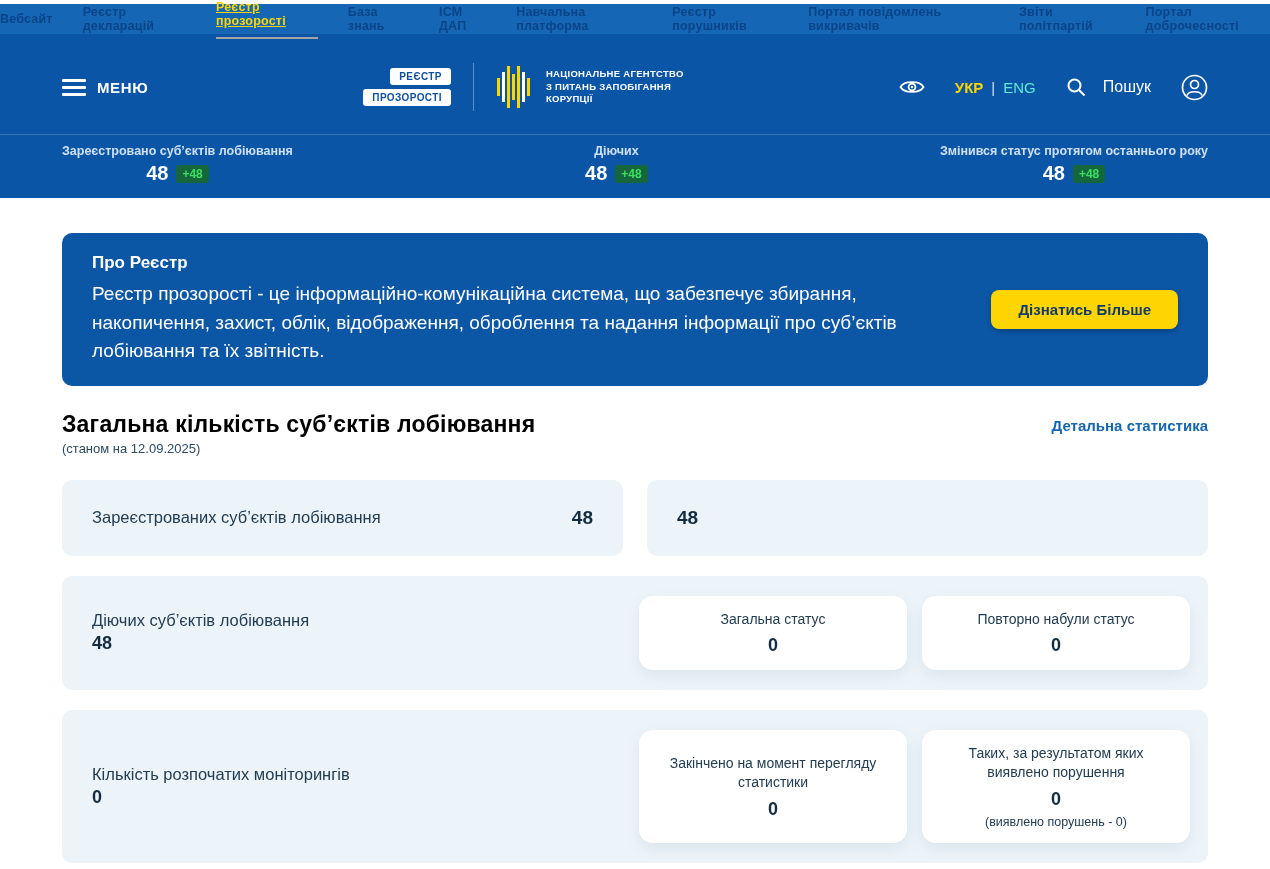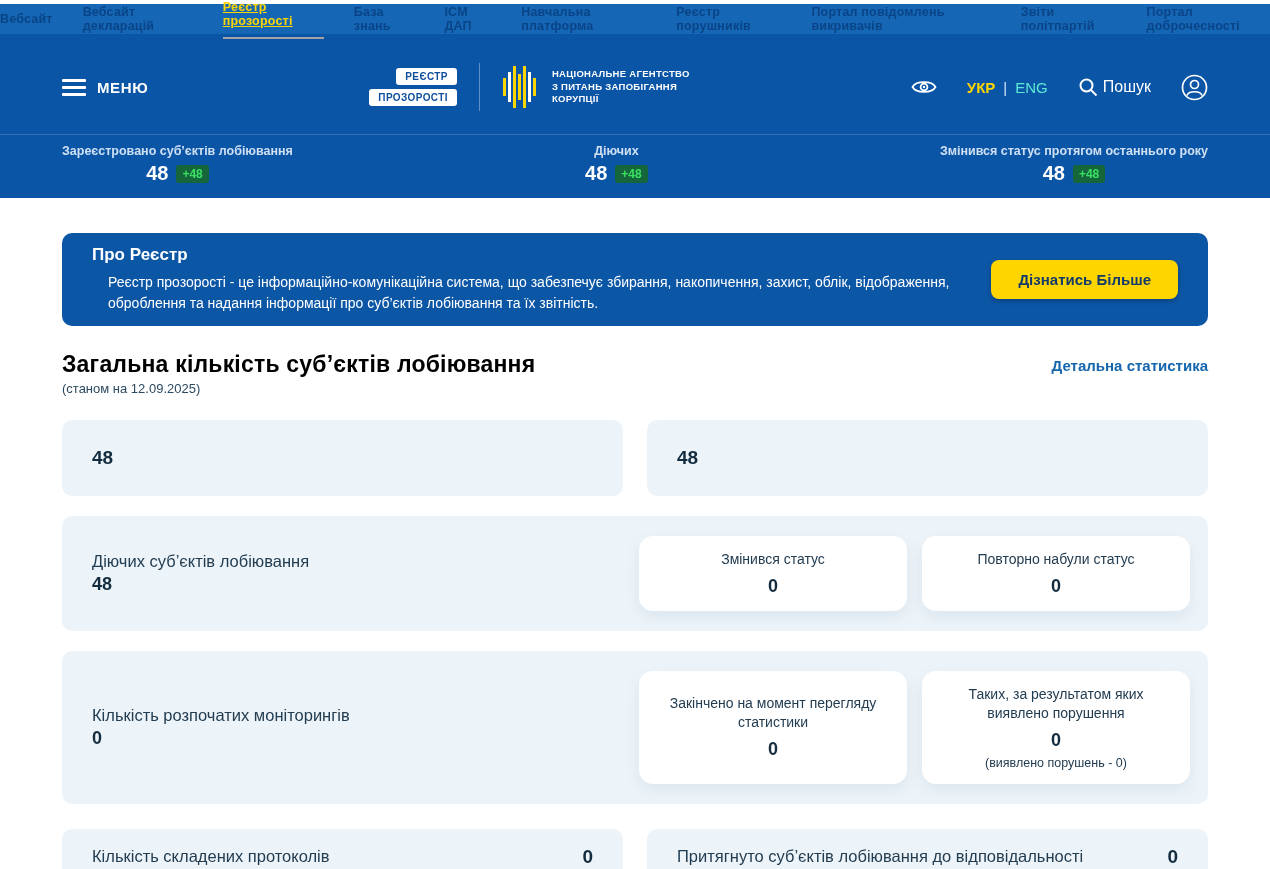--- a/index.html
+++ b/index.html
@@ -29,39 +29,39 @@
   .brand-divider { width:1px; height:48px; background:rgba(255,255,255,.35); }
   .agency { display:flex; align-items:center; gap:12px; }
   .agency-text { color:#fff; font-size:9.5px; font-weight:700; line-height:1.35;
                  letter-spacing:.3px; }
 
   .header-actions { display:flex; align-items:center; gap:30px; }
   .lang { font-size:15px; color:#fff; display:flex; gap:8px; align-items:center; }
   .lang .cur { color:#ffd500; font-weight:700; cursor:pointer; }
   .lang .sep { color:#cfe0f4; }
   .lang .alt { color:#5eead4; cursor:pointer; }
-  .search { display:flex; align-items:center; gap:5px; color:#fff; font-size:16px; cursor:pointer; }
+  .search { display:flex; align-items:center; gap:17px; color:#fff; font-size:16px; cursor:pointer; }
   .icon-btn { cursor:pointer; display:flex; align-items:center; }
 
   
   .hstats-wrap { border-top:1px solid rgba(255,255,255,.18); margin-top:14px; }
   .hstats { display:flex; justify-content:space-between; padding:9px 0 13px; }
   .hstat { text-align:center; }
   .hstat .lbl { font-size:12.5px; font-weight:700; color:#cfe0f4; }
   .hstat .num-row { margin-top:4px; display:flex; justify-content:center; align-items:center; gap:8px; }
   .hstat .num { font-size:20px; font-weight:700; color:#fff; }
   .delta { font-size:12px; font-weight:700; color:#3ae061; background:#16663c;
            padding:2px 6px; border-radius:3px; }
 
   
   .banner { margin-top:35px; background:#0c56a6; border-radius:10px;
             display:flex; align-items:center; justify-content:space-between;
-            padding:12px 30px; gap:28px; }
+            padding:20px 30px; gap:28px; }
   .banner h2 { color:#fff; font-size:17px; font-weight:700; margin-bottom:7px; }
-  .banner p { color:#fff; font-size:14px; line-height:1.5; max-width:900px;margin-left:16px; }
+  .banner p { color:#fff; font-size:19px; line-height:1.5; max-width:900px; }
   .banner-btn { flex-shrink:0; background:#ffd500; color:#123a6b; border:none; cursor:pointer;
                 font-family:inherit; font-size:15px; font-weight:700; padding:11px 27px;
                 border-radius:8px; box-shadow:0 2px 5px rgba(0,0,0,.25); }
 
   
   .section-head { margin-top:25px; display:flex; justify-content:space-between; align-items:flex-start; }
   .section-head h1 { font-size:23px; font-weight:700; color:#000000; letter-spacing:.2px; }
   .section-head .asof { font-size:13px; color:#2c4a61; margin-top:3px; }
   .stats-link { font-size:15px; font-weight:700; color:#1566ad; text-decoration:none;
                 cursor:pointer; margin-top:6px; }
@@ -87,21 +87,21 @@
   .subcard .sval { font-size:18px; font-weight:700; color:#132c3f; }
   .subcard .snote { font-size:12.5px; color:#223c51; margin-top:-2px; }
   .row2 { min-height:110px; }
   .row3 { min-height:130px; }
 </style>
 </head>
 <body>
 
 <nav class="topbar">
   <a>Вебсайт</a>
-  <a>Вебсайт декларацій</a>
+  <a>Реєстр декларацій</a>
   <a class="active">Реєстр прозорості</a>
   <a>База знань</a>
   <a>ІСМ ДАП</a>
   <a>Навчальна платформа</a>
   <a>Реєстр порушників</a>
   <a>Портал повідомлень викривачів</a>
   <a>Звіти політпартій</a>
   <a>Портал доброчесності</a>
 </nav>
 
@@ -212,35 +212,36 @@
   <div class="section-head">
     <div>
       <h1>Загальна кількість суб’єктів лобіювання</h1>
       <div class="asof">(станом на 12.09.2025)</div>
     </div>
     <a class="stats-link">Детальна статистика</a>
   </div>
 
   <div class="grid2">
     <div class="card card-flat">
+      <span class="lbl">Зареєстрованих суб’єктів лобіювання</span>
       <span class="val">48</span>
     </div>
     <div class="card card-flat">
       <span class="val">48</span>
     </div>
   </div>
 
   <div class="card card-wide row2">
     <div class="left">
       <div class="lbl">Діючих суб’єктів лобіювання</div>
       <div class="val">48</div>
     </div>
     <div class="subcards">
       <div class="subcard">
-        <div class="slbl">Змінився статус</div>
+        <div class="slbl">Загальна статус</div>
         <div class="sval">0</div>
       </div>
       <div class="subcard">
         <div class="slbl">Повторно набули статус</div>
         <div class="sval">0</div>
       </div>
     </div>
   </div>
 
   <div class="card card-wide row3">

